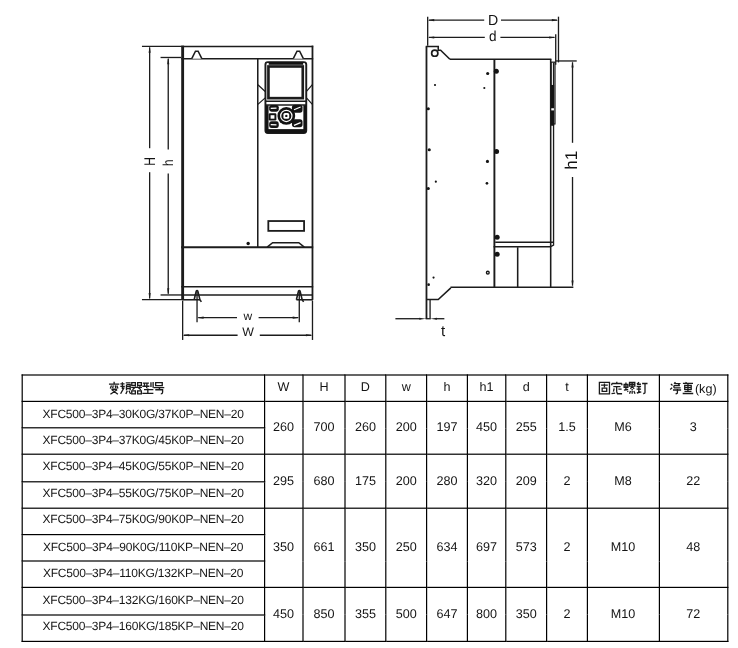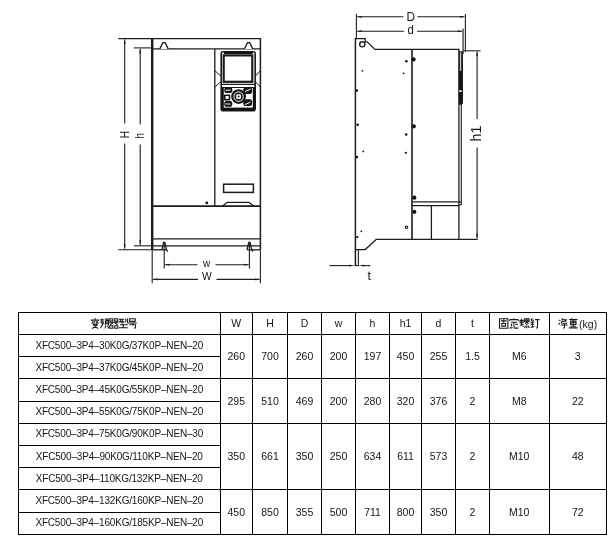--- a/index.html
+++ b/index.html
@@ -58,64 +58,64 @@
           <td rowspan="2">3</td>
  </tr>
 
  <tr style="height:22.2px">
           <td class="m">XFC500–3P4–37K0G/45K0P–NEN–20</td>
         </tr>
 
  <tr style="height:22.2px">
   <td class="m">XFC500–3P4–45K0G/55K0P–NEN–20</td>
   <td rowspan="2">295</td>
-          <td rowspan="2">510</td>
-          <td rowspan="2">469</td>
+          <td rowspan="2">680</td>
+          <td rowspan="2">175</td>
           <td rowspan="2">200</td>
   <td rowspan="2">280</td>
           <td rowspan="2">320</td>
-          <td rowspan="2">376</td>
+          <td rowspan="2">209</td>
           <td rowspan="2">2</td>
   <td rowspan="2">M8</td>
           <td rowspan="2">22</td>
  </tr>
 
  <tr style="height:22.2px">
           <td class="m">XFC500–3P4–55K0G/75K0P–NEN–20</td>
         </tr>
 
  <tr style="height:22.2px">
-  <td class="m">XFC500–3P4–75K0G/90K0P–NEN–30</td>
+  <td class="m">XFC500–3P4–75K0G/90K0P–NEN–20</td>
   <td rowspan="3">350</td>
           <td rowspan="3">661</td>
           <td rowspan="3">350</td>
           <td rowspan="3">250</td>
   <td rowspan="3">634</td>
-          <td rowspan="3">611</td>
+          <td rowspan="3">697</td>
           <td rowspan="3">573</td>
           <td rowspan="3">2</td>
   <td rowspan="3">M10</td>
           <td rowspan="3">48</td>
  </tr>
 
  <tr style="height:22.2px">
           <td class="m">XFC500–3P4–90K0G/110KP–NEN–20</td>
         </tr>
 
  <tr style="height:22.2px">
           <td class="m">XFC500–3P4–110KG/132KP–NEN–20</td>
         </tr>
 
  <tr style="height:22.3px">
   <td class="m">XFC500–3P4–132KG/160KP–NEN–20</td>
   <td rowspan="2">450</td>
           <td rowspan="2">850</td>
           <td rowspan="2">355</td>
           <td rowspan="2">500</td>
-  <td rowspan="2">711</td>
+  <td rowspan="2">647</td>
           <td rowspan="2">800</td>
           <td rowspan="2">350</td>
           <td rowspan="2">2</td>
   <td rowspan="2">M10</td>
           <td rowspan="2">72</td>
  </tr>
 
  <tr style="height:22.2px">
           <td class="m">XFC500–3P4–160KG/185KP–NEN–20</td>
         </tr>

